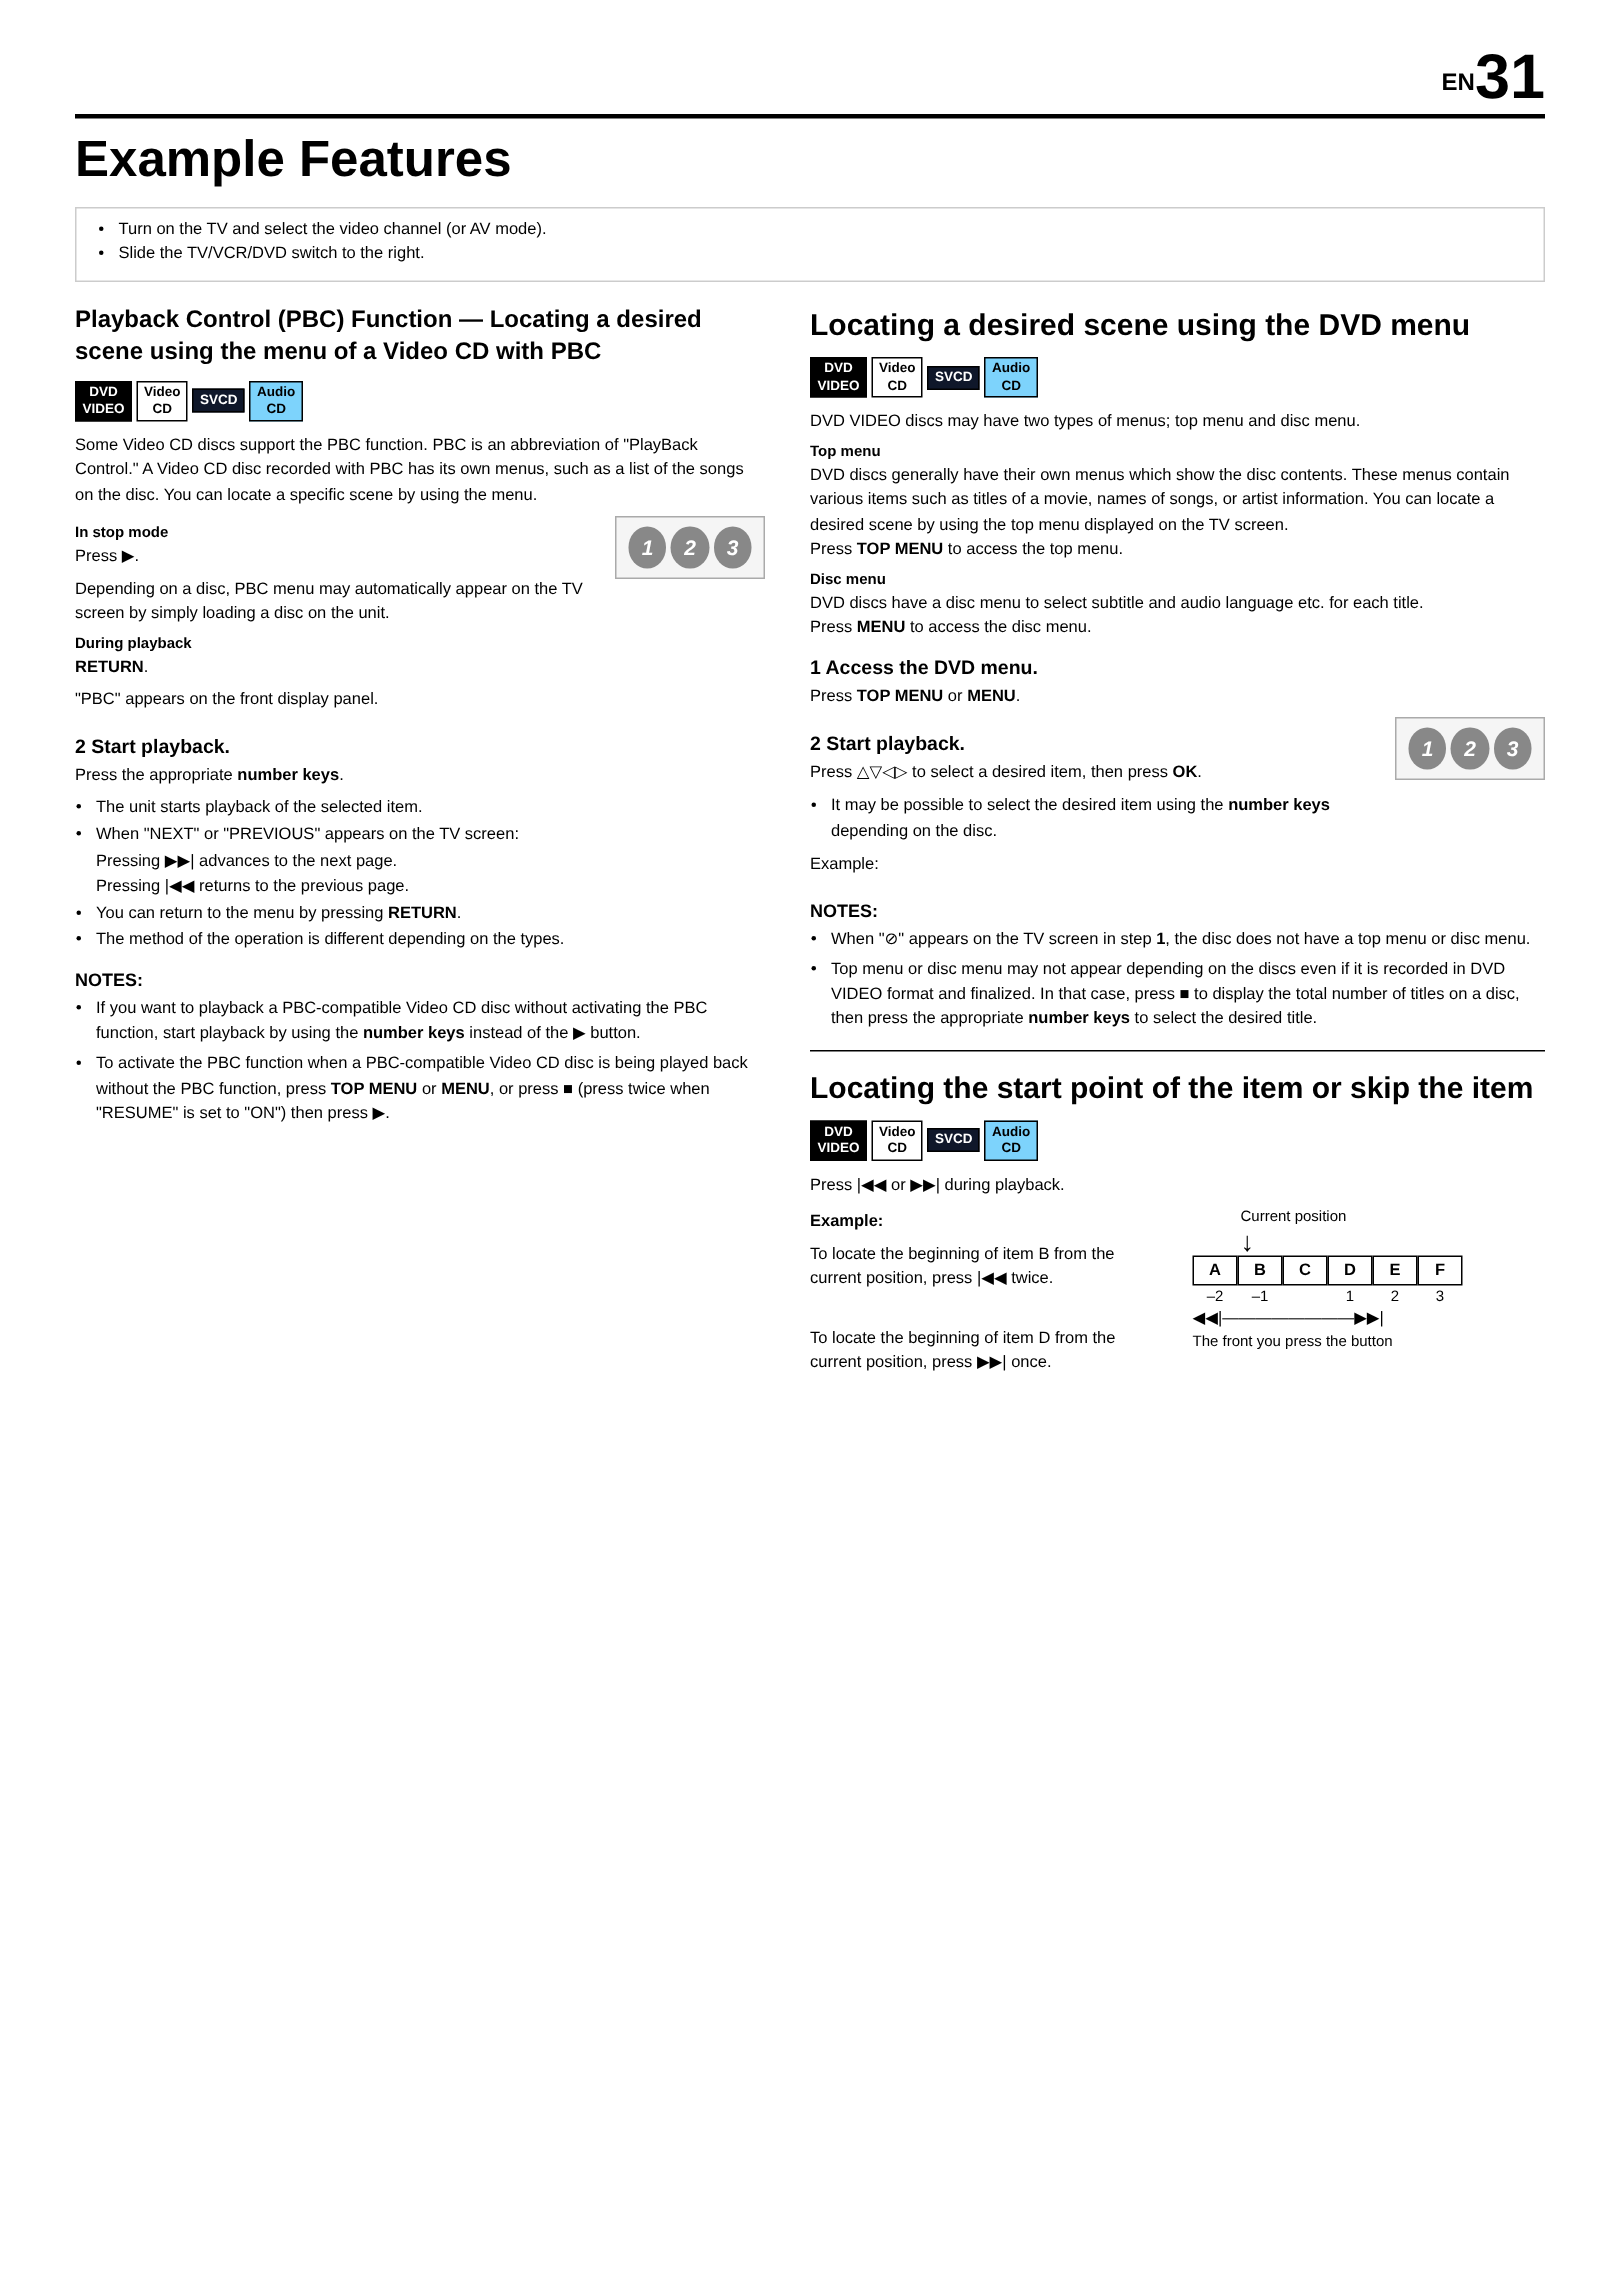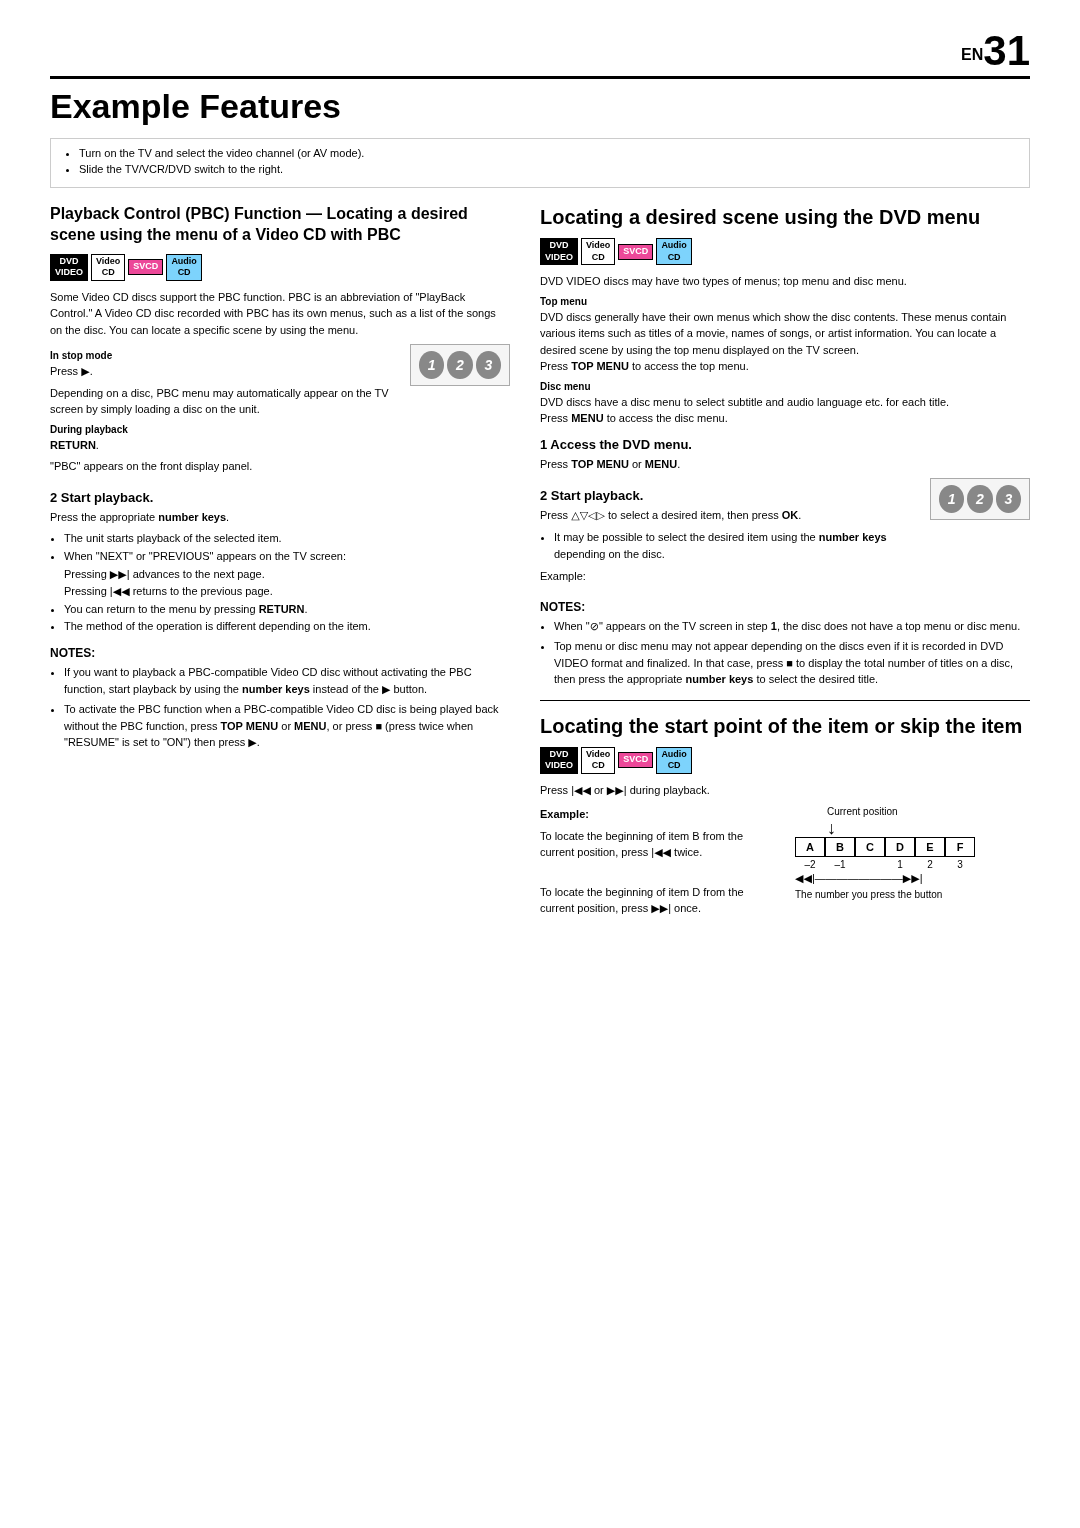--- a/index.html
+++ b/index.html
@@ -89,21 +89,21 @@
     .badge-dvd {
       background: #000;
       color: #fff;
       font-size: 9px;
     }
     .badge-video {
       background: #fff;
       color: #000;
     }
     .badge-svcd {
-      background: #ec4899;
+      background: #0f172a;
       color: #fff;
     }
     .badge-audio {
       background: #7dd3fc;
       color: #000;
     }
     p { margin-bottom: 5px; line-height: 1.5; }
     .small-label {
       font-weight: bold;
       font-size: 10px;
@@ -245,21 +245,21 @@
         <div class="num-circle">3</div>
       </div>
     </div>
 
     <div class="step-title">2   Start playback.</div>
     <p>Press the appropriate <b>number keys</b>.</p>
     <ul style="list-style:disc;padding-left:14px;line-height:1.6;">
       <li>The unit starts playback of the selected item.</li>
       <li>When "NEXT" or "PREVIOUS" appears on the TV screen:<br>Pressing ▶▶| advances to the next page.<br>Pressing |◀◀ returns to the previous page.</li>
       <li>You can return to the menu by pressing <b>RETURN</b>.</li>
-      <li>The method of the operation is different depending on the item.</li>
+      <li>The method of the operation is different depending on the types.</li>
     </ul>
 
     <div class="notes-block">
       <div class="notes-title">NOTES:</div>
       <ul style="list-style:disc;padding-left:14px;line-height:1.6;">
         <li>If you want to playback a PBC-compatible Video CD disc without activating the PBC function, start playback by using the <b>number keys</b> instead of the ▶ button.</li>
         <li>To activate the PBC function when a PBC-compatible Video CD disc is being played back without the PBC function, press <b>TOP MENU</b> or <b>MENU</b>, or press ■ (press twice when "RESUME" is set to "ON") then press ▶.</li>
       </ul>
     </div>
 
@@ -348,18 +348,18 @@
           <div class="track-num">–1</div>
           <div class="track-num"></div>
           <div class="track-num">1</div>
           <div class="track-num">2</div>
           <div class="track-num">3</div>
         </div>
         <div style="display:flex;margin-top:2px;font-size:11px;align-items:center;">
           <span style="margin-left:0;">◀◀|——————</span>
           <span>——▶▶|</span>
         </div>
-        <div style="font-size:10px;margin-top:4px;">The number you press the button</div>
+        <div style="font-size:10px;margin-top:4px;">The front you press the button</div>
       </div>
     </div>
 
   </div>
 </div>
 
 </body></html>

